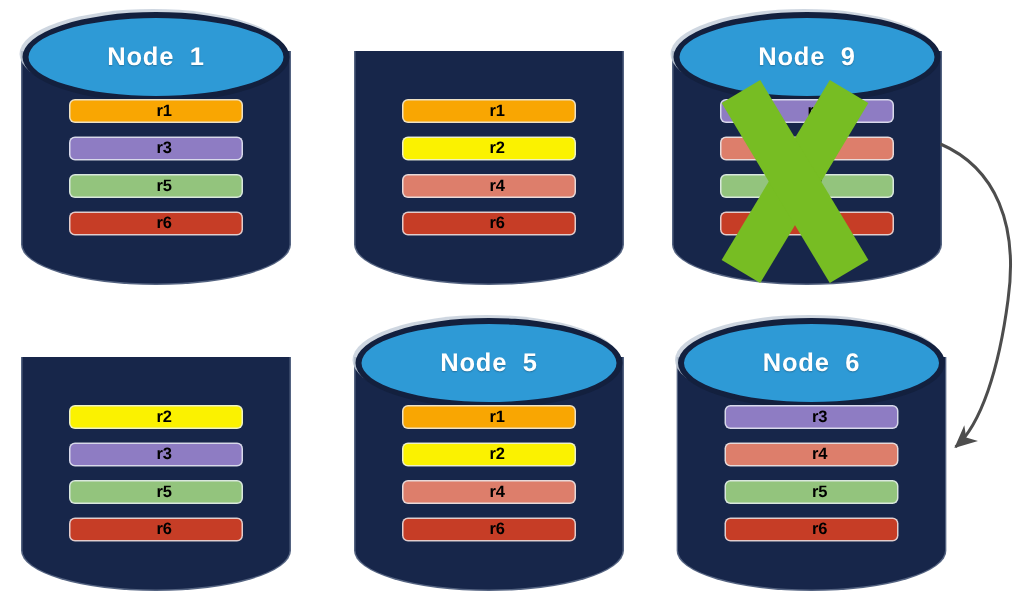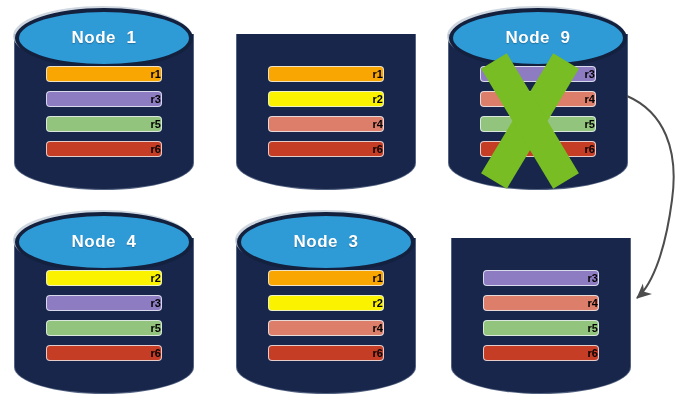--- a/index.html
+++ b/index.html
@@ -36,21 +36,21 @@
     letter-spacing:0.5px; white-space:pre;
     text-shadow:0 1px 1px rgba(0,0,0,0.25);
   }
   .bars {
     position:absolute; left:32px; right:32px; top:58px;
     display:flex; flex-direction:column; gap:9px;
   }
   .bar {
     height:14px; border-radius:4px;
     border:1px solid rgba(235,240,245,0.8);
-    display:flex; align-items:center; justify-content:flex-end;
+    display:flex; align-items:center; justify-content:center;
     font-size:11px; font-weight:bold; color:#000000;
     line-height:1;
     padding-left:11px;
   }
   .x-mark {
     position:absolute; left:82px; top:113px; width:0; height:0; z-index:5;
   }
   .x-arm {
     position:absolute; left:-15px; top:-70px; width:30px; height:140px;
     background:var(--x-color,#77BD23);
@@ -127,62 +127,62 @@
         </div>
     </div>
     <div class="x-mark">
       <div class="x-arm a1"></div>
       <div class="x-arm a2"></div>
     </div>
   </div>
 
   <div class="node n4">
     <div class="cyl-body"></div>
-    <div class="cyl-top">
-      <span class="node-label">Node  4</span>
-    </div>
     <div class="bars">
       <div class="bar" style="background: rgb(251, 242, 0);">
           <span>r2</span>
         </div>
       <div class="bar" style="background: rgb(142, 124, 195);">
           <span>r3</span>
         </div>
       <div class="bar" style="background: rgb(147, 196, 125);">
           <span>r5</span>
         </div>
       <div class="bar" style="background: rgb(198, 61, 38);">
           <span>r6</span>
         </div>
     </div>
   </div>
 
   <div class="node n5">
     <div class="cyl-body"></div>
     <div class="cyl-top">
-      <span class="node-label">Node  3</span>
+      <span class="node-label">Node  5</span>
     </div>
     <div class="bars">
       <div class="bar" style="background: rgb(249, 166, 2);">
           <span>r1</span>
         </div>
       <div class="bar" style="background: rgb(251, 242, 0);">
           <span>r2</span>
         </div>
       <div class="bar" style="background: rgb(221, 126, 107);">
           <span>r4</span>
         </div>
       <div class="bar" style="background: rgb(198, 61, 38);">
           <span>r6</span>
         </div>
     </div>
   </div>
 
   <div class="node n6">
     <div class="cyl-body"></div>
+    <div class="cyl-top">
+      <span class="node-label">Node  6</span>
+    </div>
     <div class="bars">
       <div class="bar" style="background: rgb(142, 124, 195);">
           <span>r3</span>
         </div>
       <div class="bar" style="background: rgb(221, 126, 107);">
           <span>r4</span>
         </div>
       <div class="bar" style="background: rgb(147, 196, 125);">
           <span>r5</span>
         </div>

